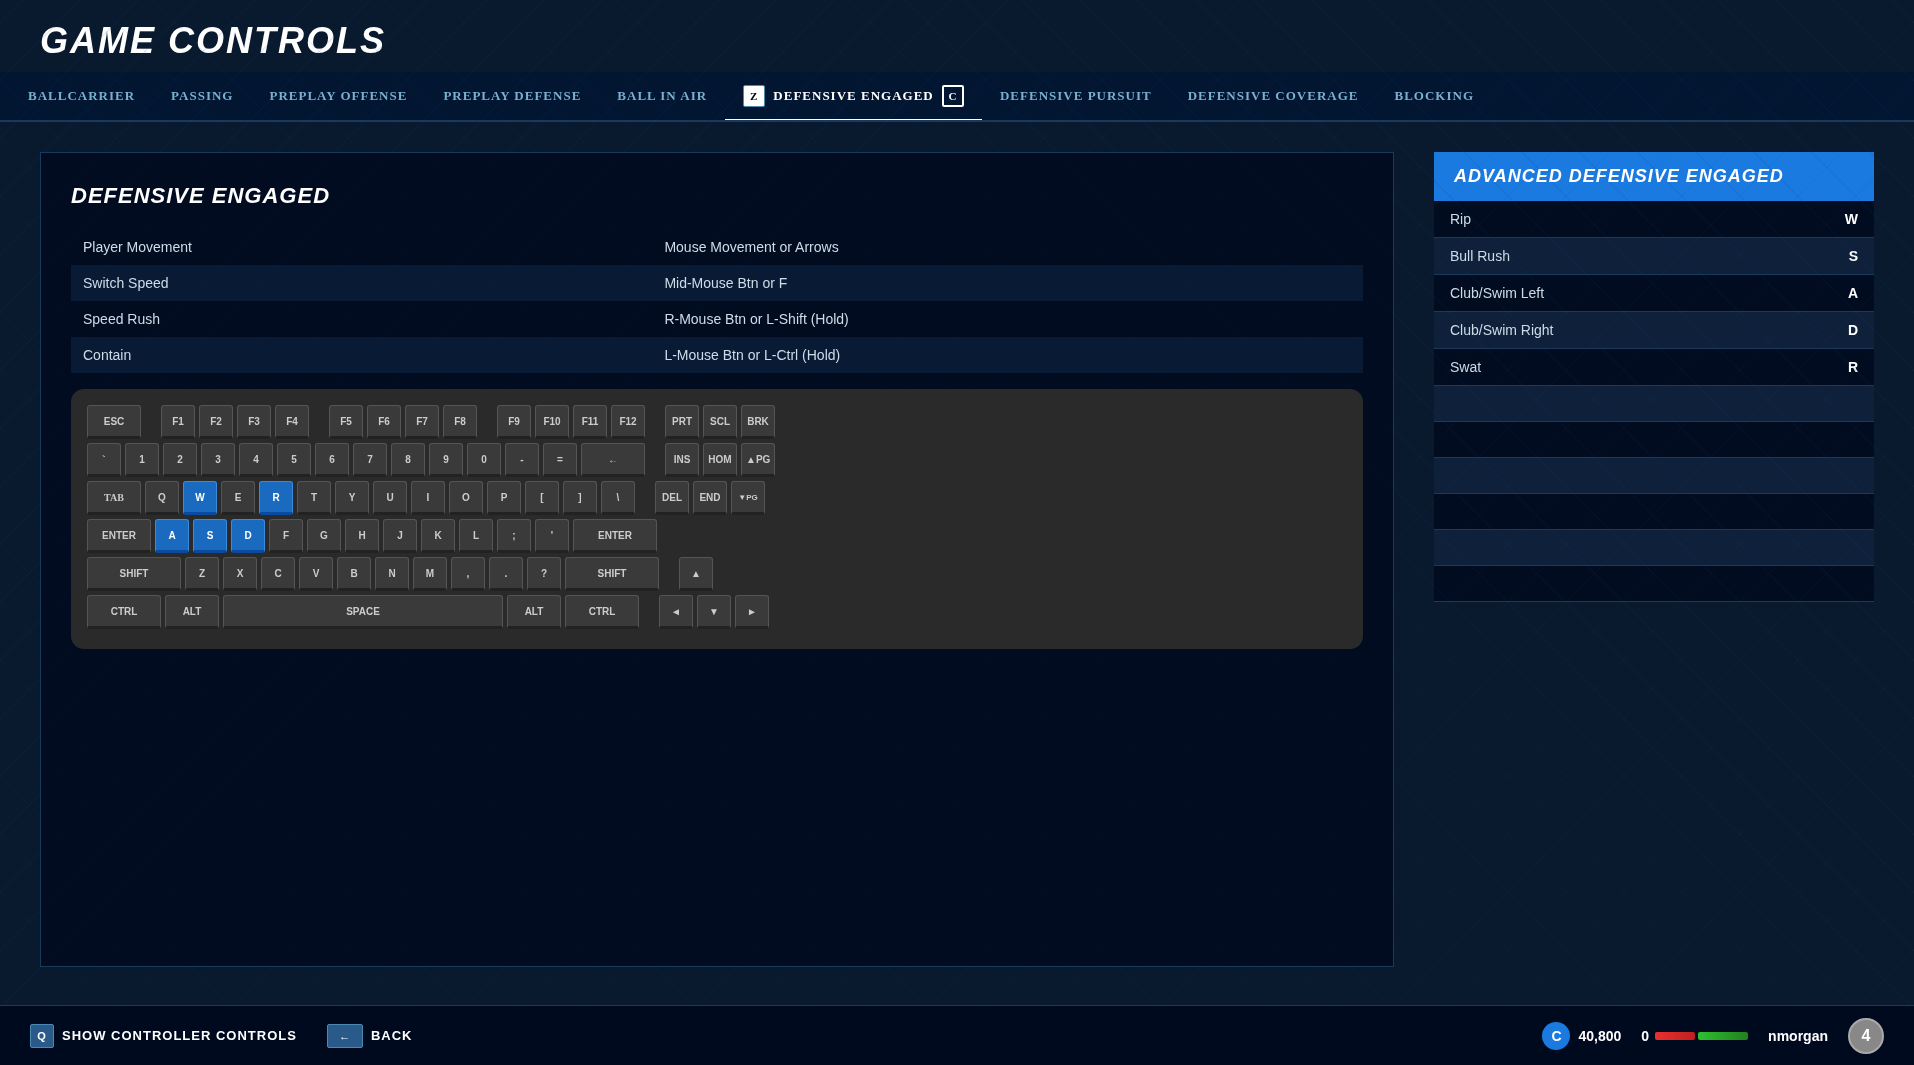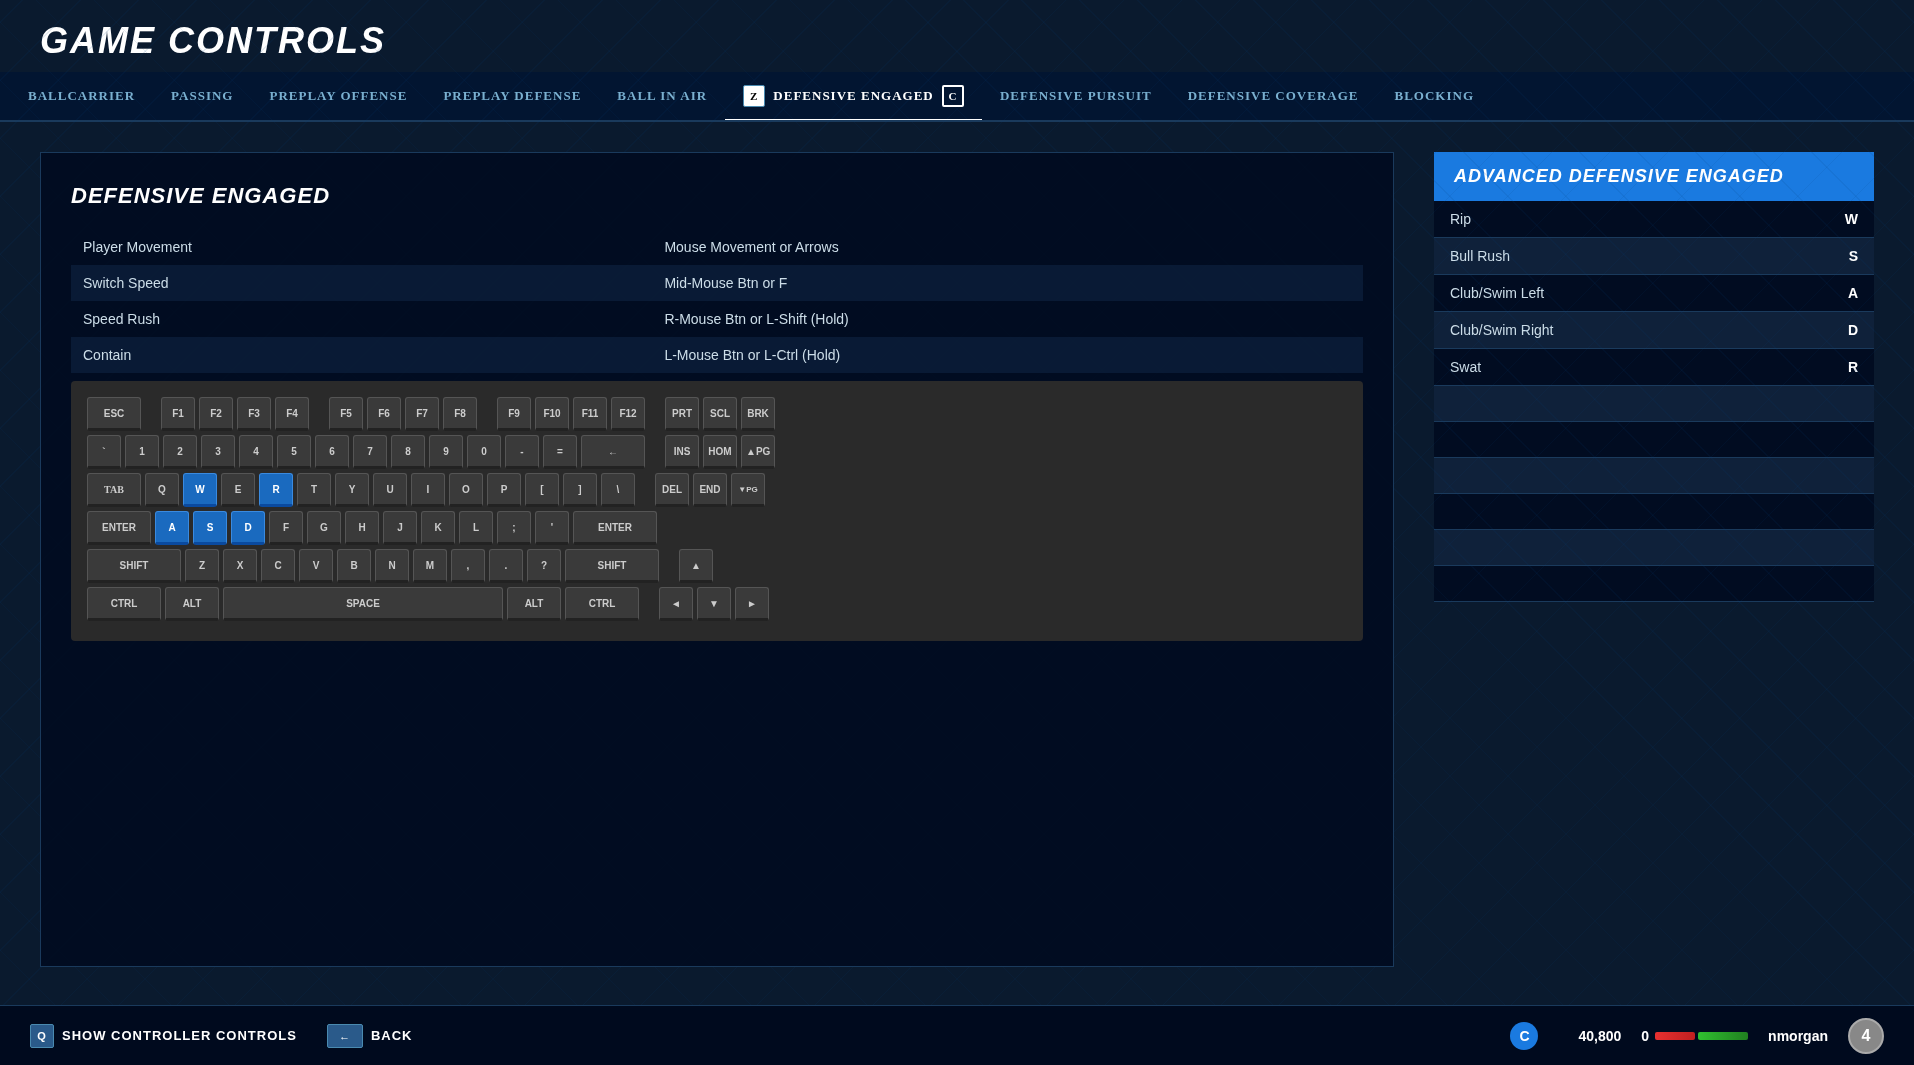--- a/index.html
+++ b/index.html
@@ -143,23 +143,23 @@
     .controls-table td:first-child {
       color: #ccdde8;
       width: 45%;
     }
     .controls-table td:last-child {
       color: #ccdde8;
     }
 
     
     .keyboard-container {
-      margin-top: 8px;
+      margin-top: 16px;
       background: #2a2a2a;
-      border-radius: 4px;
+      border-radius: 13px;
       padding: 16px;
     }
     .keyboard-row {
       display: flex;
       gap: 4px;
       margin-bottom: 4px;
       align-items: center;
     }
     .key {
       display: flex;
@@ -311,21 +311,20 @@
       align-items: center;
       justify-content: center;
       color: #fff;
       font-weight: 900;
       font-size: 14px;
     }
     .currency-amount {
       color: #fff;
       font-size: 14px;
       font-weight: 700;
-      margin-left: 32px;
     }
     .health-bar-container {
       display: flex;
       align-items: center;
       gap: 6px;
     }
     .score-zero {
       color: #fff;
       font-size: 14px;
       font-weight: 700;

